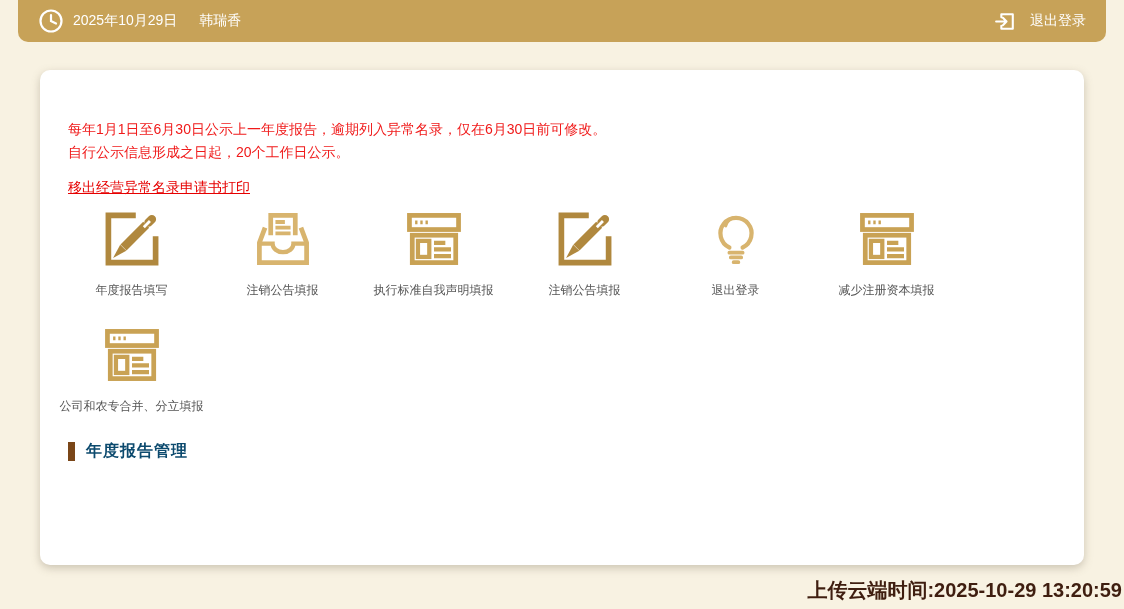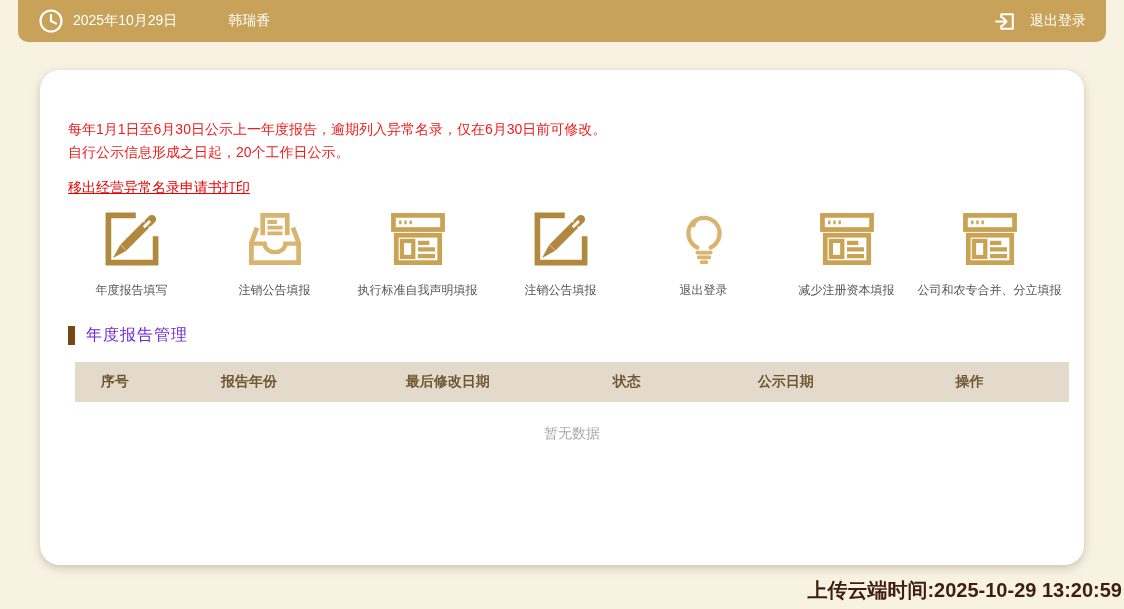--- a/index.html
+++ b/index.html
@@ -25,62 +25,62 @@
   
   .topbar{
     position:absolute;left:18px;right:18px;top:0;height:42px;
     background:var(--topbar-gold);
     border-radius:0 0 10px 10px;
     display:flex;align-items:center;
     color:#fff;font-size:14px;
     padding:0 20px;
   }
   .tb-group{display:flex;align-items:center;gap:9px;}
-  .tb-date{margin-right:51px;}
+  .tb-date{margin-right:22px;}
   .tb-greet{margin-right:46px;}
   .tb-spacer{flex:1;}
   .tb-logout{display:flex;align-items:center;gap:12px;cursor:pointer;}
   .tb-icon svg{display:block;}
 
   
   .card{
     position:absolute;left:40px;right:40px;top:70px;bottom:44px;
-    background:#fff;border-radius:20px;
+    background:#fff;border-radius:10px;
     box-shadow:0 3px 8px rgba(120,110,90,.35);
     padding-top:48px;
   }
 
   .notice{margin-left:28px;color:var(--notice-red);font-size:14px;line-height:23px;}
   .notice p{margin:0;}
 
   .apply-link{
     display:inline-block;margin:15px 0 0 28px;
     color:var(--link-red);font-size:14px;text-decoration:underline;cursor:pointer;
   }
 
   
   .grid{
     margin:6px 0 0 20px;width:1010px;
-    display:flex;flex-wrap:wrap;
+    display:flex;flex-wrap:wrap;gap:8px;
   }
   .cell{
     width:143px;display:flex;flex-direction:column;align-items:center;
     margin-bottom:12px;cursor:pointer;
   }
   .cell .ic{height:70px;display:flex;align-items:flex-end;}
   .cell svg{width:68px;height:68px;display:block;}
   .cell .lbl{margin-top:9px;font-size:12px;color:#555;white-space:nowrap;}
   .tone-dark{color:var(--icon-dark);}
   .tone-mid{color:var(--icon-mid);}
   .tone-light{color:var(--icon-light);}
 
   
   .section-head{margin:14px 0 0 28px;display:flex;align-items:center;gap:11px;}
   .section-bar{width:7px;height:19px;background:var(--section-marker);}
-  .section-title{font-size:16px;font-weight:normal;color:#6d28d9;letter-spacing:1px;}
+  .section-title{font-size:16px;font-weight:bold;color:#0c4a6e;letter-spacing:1px;}
 
   
   .table{margin:16px 15px 0 35px;}
   .thead{
     background:var(--table-header-bg);height:40px;
     display:grid;grid-template-columns:8% 19% 21% 15% 17% 20%;
     align-items:center;
     color:var(--table-header-text);font-weight:bold;font-size:14px;
   }
   .thead .th{text-align:center;}
@@ -224,27 +224,16 @@
 
   </div>
 
   
   <div class="section-head">
     <span class="section-bar"></span>
     <span class="section-title">年度报告管理</span>
   </div>
 
   
-  <div class="table">
-    <div class="thead">
-      <div class="th">序号</div>
-      <div class="th">报告年份</div>
-      <div class="th">最后修改日期</div>
-      <div class="th">状态</div>
-      <div class="th">公示日期</div>
-      <div class="th">操作</div>
-    </div>
-    <div class="tbody-empty">暂无数据</div>
-  </div>
 
 </div>
 
 <div class="footer-time">上传云端时间:2025-10-29 13:20:59</div>
 
 </body></html>

